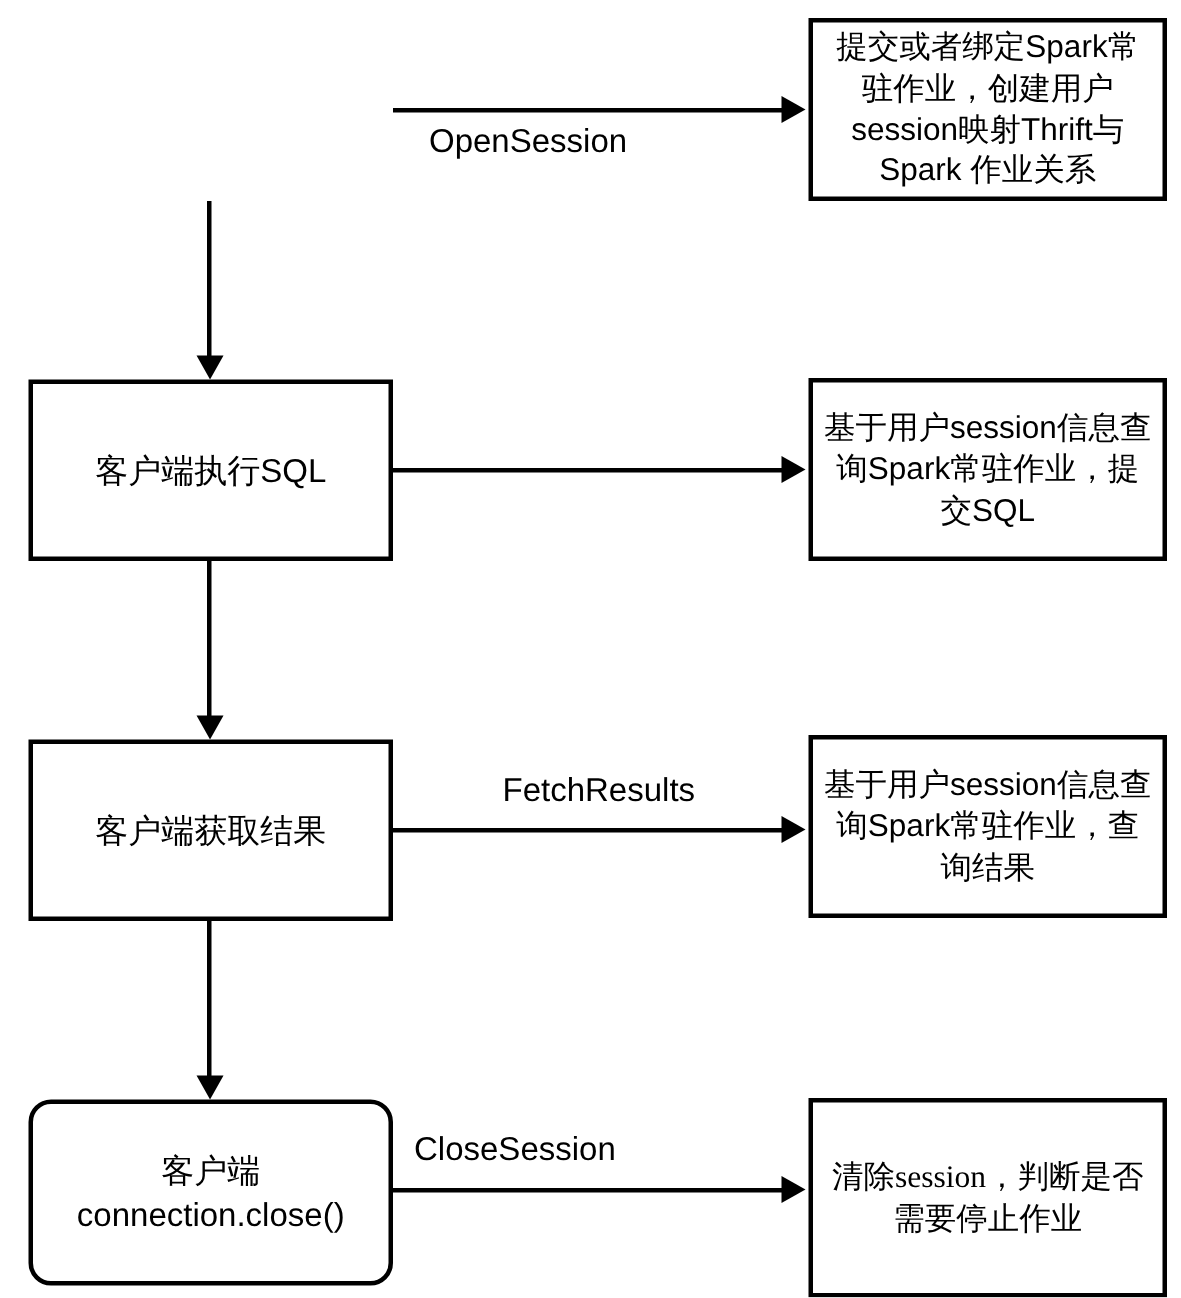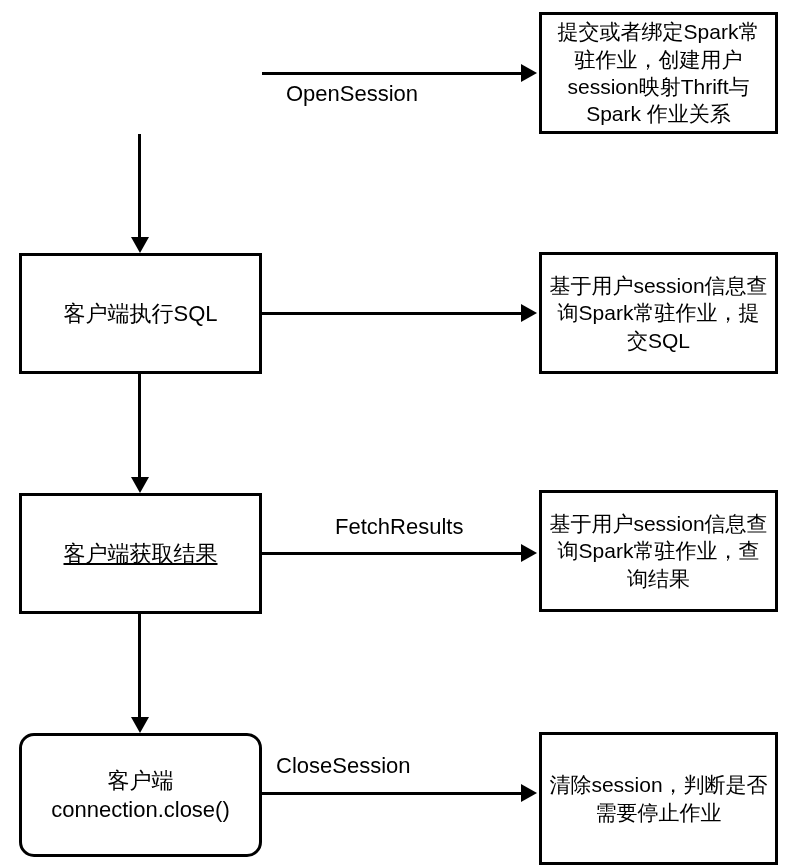--- a/index.html
+++ b/index.html
@@ -105,37 +105,37 @@
   </div>
   <div class="h-arrow-line" style="left:262px; top:312px; width:260px;"></div>
   <div class="h-arrow-head" style="left:521px; top:304px;"></div>
   <div class="node-box right-node" style="top:252px;justify-content:flex-end;">
     <span class="node-text">基于用户session信息查询Spark常驻作业，提交SQL</span>
   </div>
 
   <div class="v-arrow-line" style="left:138px; top:374px; height:104px;"></div>
   <div class="v-arrow-head" style="left:131px; top:477px;"></div>
 
-  <div class="node-box left-node" style="top:493px;text-decoration:underline;">
+  <div class="node-box left-node" style="top:493px;">
     <span class="node-text">客户端获取结果</span>
   </div>
   <div class="h-arrow-line" style="left:262px; top:552px; width:260px;"></div>
   <div class="h-arrow-head" style="left:521px; top:544px;"></div>
   <div class="edge-label" style="left:288px; top:514px;margin-left:47px;">FetchResults</div>
   <div class="node-box right-node" style="top:490px;">
     <span class="node-text">基于用户session信息查询Spark常驻作业，查询结果</span>
   </div>
 
   <div class="v-arrow-line" style="left:138px; top:614px; height:104px;"></div>
   <div class="v-arrow-head" style="left:131px; top:717px;"></div>
 
   <div class="node-box left-node" style="top:733px; height:124px;border-radius:15px;">
     <span class="node-text">客户端
 connection.close()</span>
   </div>
   <div class="h-arrow-line" style="left:262px; top:792px; width:260px;"></div>
   <div class="h-arrow-head" style="left:521px; top:784px;"></div>
   <div class="edge-label" style="left:276px; top:753px;">CloseSession</div>
-  <div class="node-box right-node" style="top:732px; height:133px;">
+  <div class="node-box right-node" style="top:732px; height:133px;font-family:Liberation Serif, serif;">
     <span class="node-text">清除session，判断是否需要停止作业</span>
   </div>
 
 </div>
 
 </body></html>

